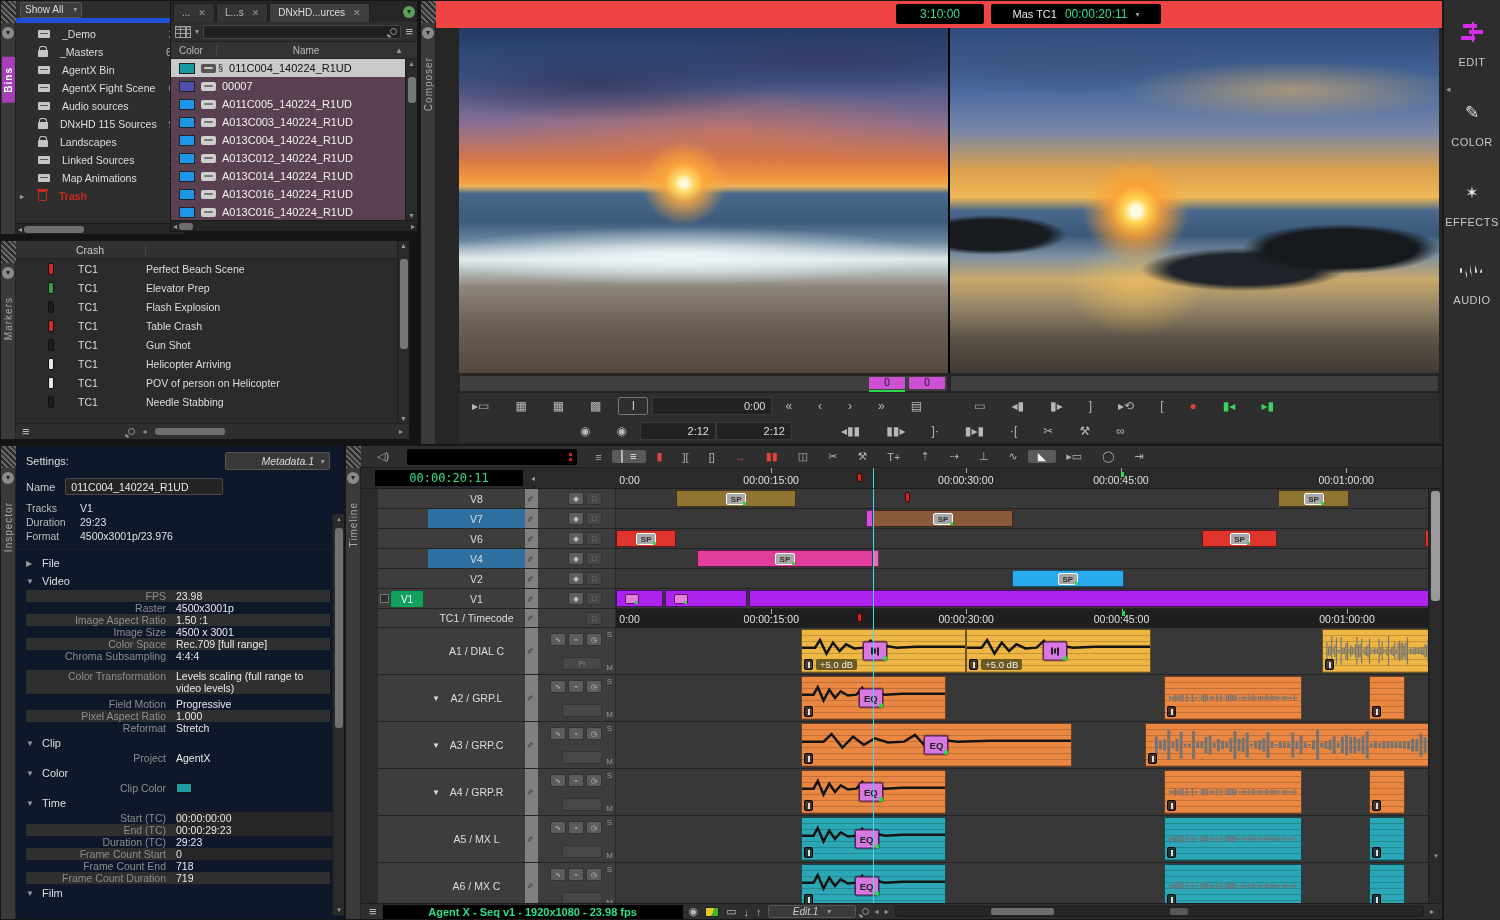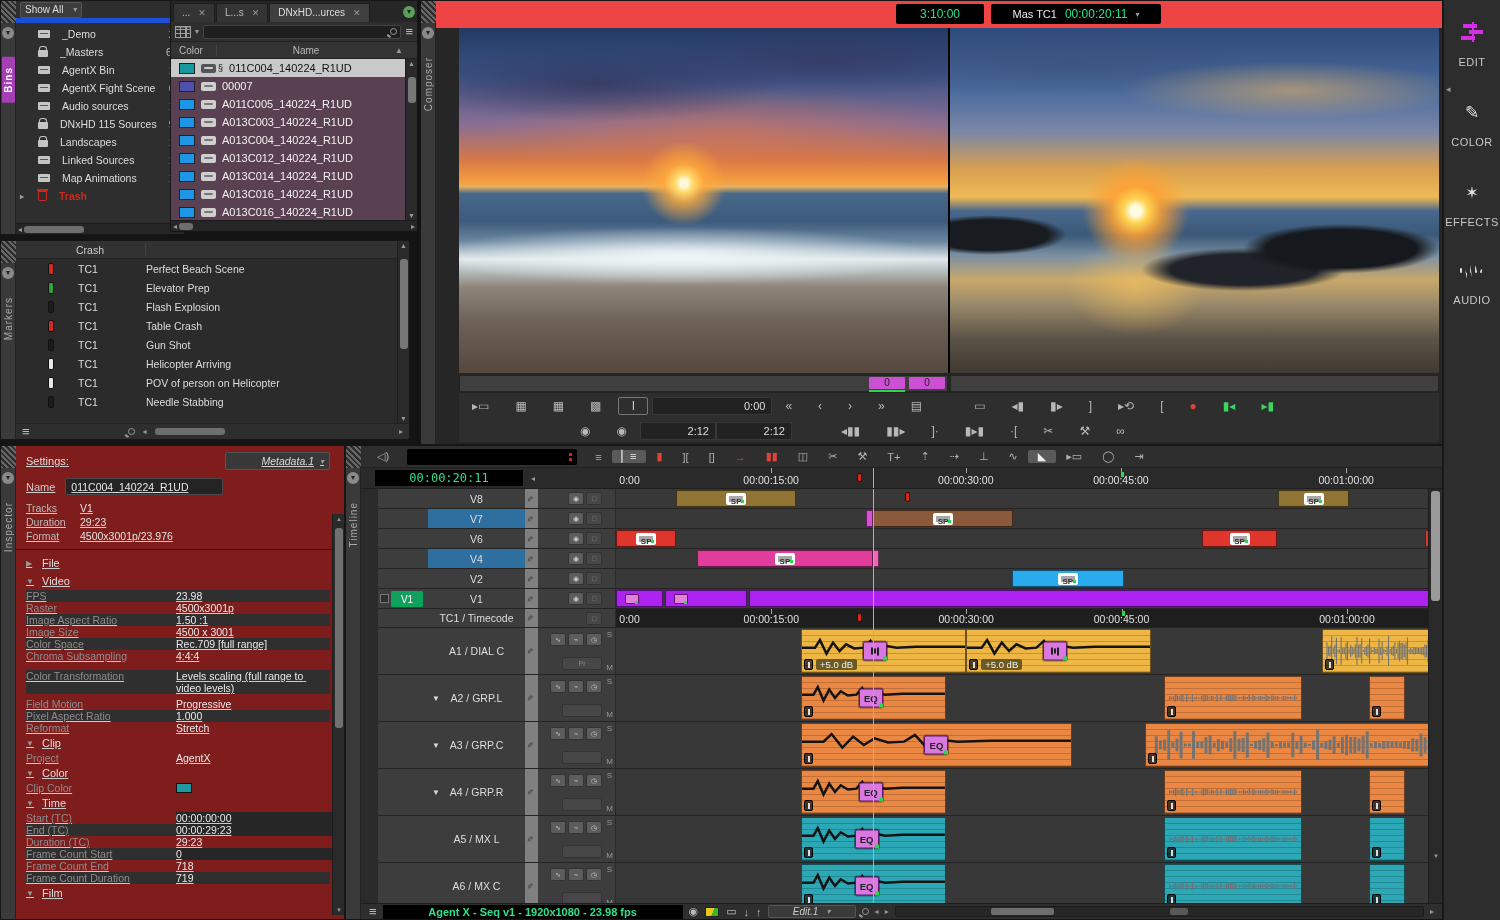--- a/index.html
+++ b/index.html
@@ -67,34 +67,34 @@
   #markers-panel .mk-main{flex:1;display:flex;flex-direction:column;background:#2b2b2b;position:relative;}
   .mk-head{height:18px;display:flex;align-items:center;border-bottom:1px solid #222;color:#ccc;font-size:10.5px;background:#323232;}
   .mk-head .h1{width:130px;padding-left:60px;border-right:1px solid #444;}
   .mk-rows{flex:1;overflow:hidden;}
   .mk-row{display:flex;align-items:center;height:19px;font-size:10.5px;color:#ddd;}
   .mk-row .dot{width:6px;height:12px;border-radius:2px;margin:0 0 0 32px;flex:none;border:1px solid #111;}
   .mk-row .trk{width:92px;padding-left:24px;}
   .mk-foot{height:16px;display:flex;align-items:center;gap:8px;padding:0 6px;border-top:1px solid #222;background:#2e2e2e;}
   .mk-foot .thumb{width:70px;height:7px;background:#6e6e6e;border-radius:3px;}
   
-  #inspector-panel .in-main{flex:1;background:#7f1d1d;position:relative;padding:6px 14px 0 10px;overflow:hidden;text-decoration:underline;}
+  #inspector-panel .in-main{flex:1;background:#0f172a;position:relative;padding:6px 14px 0 10px;overflow:hidden;}
   .in-head{display:flex;align-items:center;margin-bottom:8px;}
   .in-title{color:#ddd;font-size:11px;}
   .preset{margin-left:auto;width:105px;height:18px;background:#383838;border:1px solid #555;border-radius:2px;display:flex;align-items:center;justify-content:flex-end;gap:6px;padding:0 5px;font-style:italic;color:#ddd;font-size:10.5px;}
   .in-name{display:flex;align-items:center;gap:10px;margin-bottom:6px;}
   .in-field{width:158px;height:17px;background:#242424;border:1px solid #4a4a4a;border-radius:2px;padding:0 5px;color:#e8e8e8;display:flex;align-items:center;font-size:10.5px;}
   .sumrow{display:flex;gap:8px;height:14px;align-items:center;color:#e0e0e0;font-size:10.5px;}
   .sumrow .l{color:#bbb;width:46px;}
   .in-sep{height:1px;background:#1f1f1f;margin:6px -14px 4px -10px;}
   .sec-h{display:flex;align-items:center;gap:8px;height:18px;color:#ddd;font-size:11px;}
   .sec-h .tri{font-size:8px;color:#999;width:8px;}
   .prow{display:flex;min-height:12px;align-items:flex-start;font-size:10.5px;line-height:12px;}
   .prow:nth-child(odd){background:#2f2f2f;}
-  .prow .pl{width:150px;color:#8d8d8d;padding-right:10px;flex:none;}
+  .prow .pl{width:150px;text-align:right;color:#8d8d8d;padding-right:10px;flex:none;}
   .prow .pv{color:#e8e8e8;flex:1;white-space:pre-wrap;}
   .prow .pv.fieldbg{background:#262626;margin-right:-4px;}
   .swatch{width:16px;height:10px;background:#1f9aa0;border:1px solid #111;margin-top:1px;}
   .in-vscroll{position:absolute;right:0;top:68px;bottom:4px;width:12px;background:#2a2a2a;border-left:1px solid #1d1d1d;}
   .in-vscroll .vthumb{width:8px;margin:14px auto 0;height:200px;background:#707070;border-radius:3px;}
   .in-vscroll:before{content:'▲';position:absolute;top:2px;left:3px;font-size:6px;color:#999;}
   .in-vscroll:after{content:'▼';position:absolute;bottom:2px;left:3px;font-size:6px;color:#999;}
   
   #composer{flex-direction:row;background:#262626;}
   .comp-main{flex:1;position:relative;}
@@ -179,21 +179,21 @@
   .pencil{width:13px;flex:none;background:#808080;position:relative;}
   .pencil:after{content:'✎';position:absolute;top:50%;left:1px;transform:translateY(-50%) rotate(90deg);font-size:8px;color:#333;}
   .tbtns{width:66px;flex:none;display:flex;align-items:center;justify-content:flex-end;gap:2px;padding-right:2px;flex-wrap:wrap;}
   .mbtn{width:16px;height:13px;background:#5c5c5c;border:1px solid #333;border-radius:2px;color:#ccc;font-size:7px;text-align:center;line-height:12px;}
   .mbtn.dim{background:#474747;color:#888;}
   .smcol{width:11px;flex:none;display:flex;flex-direction:column;justify-content:space-between;padding:2px 0;font-size:8px;color:#999;text-align:center;}
   .lane{flex:1;position:relative;background:#383838;overflow:hidden;}
   .lane.tcbg{background:#1e1e1e;}
   .tclip{position:absolute;top:1px;bottom:1px;border:1px solid rgba(0,0,0,.55);border-radius:1px;}
   .aclip:before{content:'';position:absolute;inset:0;background:repeating-linear-gradient(180deg,transparent 0 5px,rgba(0,0,0,.18) 5px 6px);pointer-events:none;}
-  .spbadge{position:absolute;top:50%;left:50%;transform:translate(-50%,-50%);width:20px;height:12px;background:#a8a8a8;border:3px solid #ffffff;border-radius:2px;color:#333;font-size:8px;font-weight:bold;text-align:center;line-height:11px;}
+  .spbadge{position:absolute;top:50%;left:50%;transform:translate(-50%,-50%);width:20px;height:12px;background:#a8a8a8;border:1px solid #ffffff;border-radius:2px;color:#333;font-size:8px;font-weight:bold;text-align:center;line-height:11px;}
   .spbadge:after{content:'';position:absolute;right:-1px;bottom:-1px;width:3px;height:3px;background:#2ad84a;}
   .mebadge{position:absolute;top:50%;left:8px;transform:translateY(-50%);width:14px;height:10px;background:#e380dc;border:1px solid #5c1a66;border-radius:1px;}
   .mebadge:after{content:'';position:absolute;right:0;bottom:-1px;width:3px;height:3px;background:#2ad84a;}
   .fxbadge{position:absolute;top:50%;transform:translate(-50%,-50%);width:24px;height:19px;background:#d878e0;border:1px solid #5c1a66;box-shadow:0 0 0 1px rgba(0,0,0,.35);border-radius:2px;color:#222;font-size:9.5px;font-weight:bold;display:flex;align-items:center;justify-content:center;gap:1px;z-index:5;}
   .fxbadge:after{content:'';position:absolute;right:-1px;bottom:-1px;width:4px;height:4px;background:#2ad84a;}
   .fxbadge i{display:block;width:2px;background:#222;}
   .gainico{position:absolute;left:2px;bottom:2px;width:9px;height:11px;background:rgba(20,20,20,.75);border:1px solid #000;border-radius:2px;z-index:4;}
   .gainico:after{content:'';position:absolute;left:3px;top:2px;width:2px;height:6px;background:#ddd;}
   .gainlab{position:absolute;left:14px;bottom:2px;background:#6b5b22;color:#f0f0f0;font-size:9.5px;padding:0 4px;border-radius:2px;z-index:4;white-space:nowrap;}
   .wsvg,.autosvg{position:absolute;inset:0;width:100%;height:100%;}

